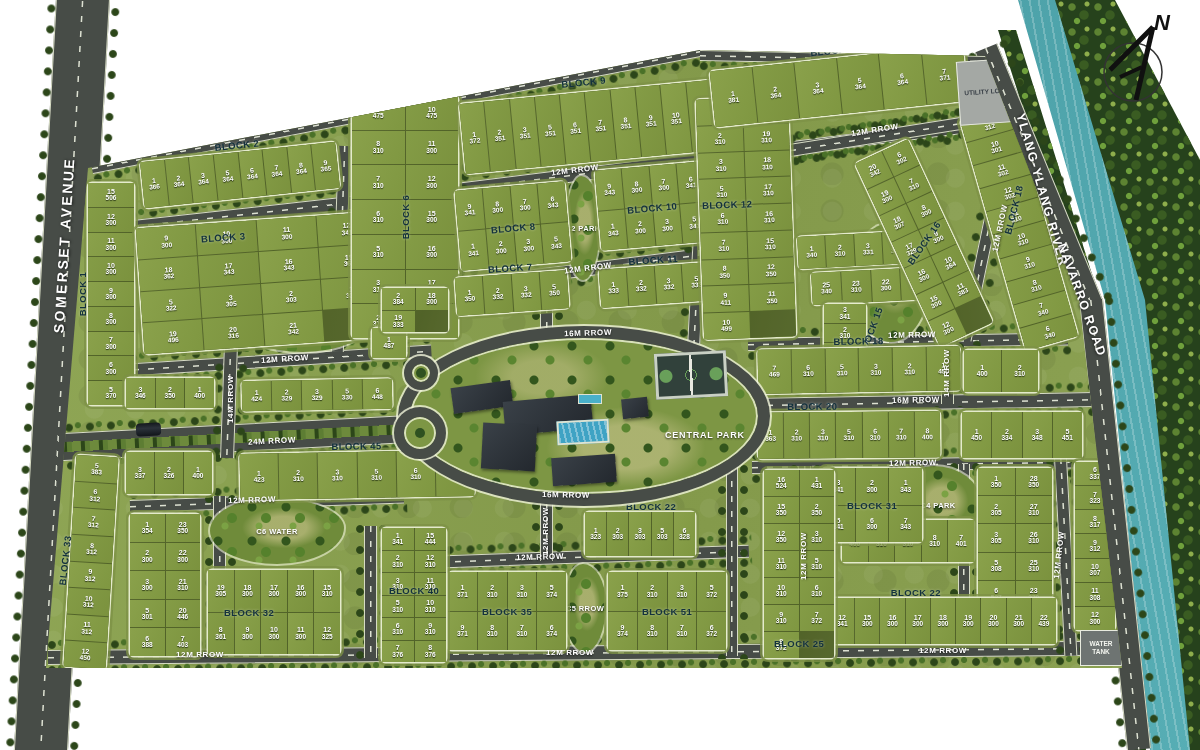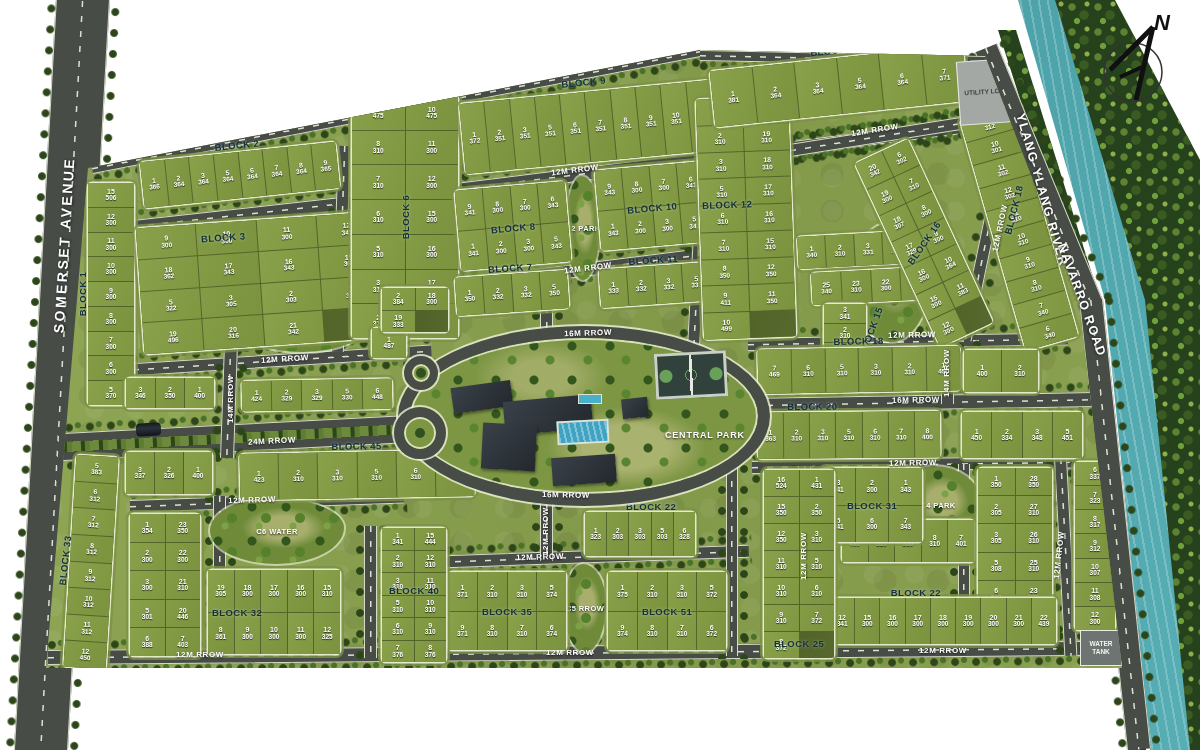--- a/index.html
+++ b/index.html
@@ -1429,21 +1429,21 @@
           </div>
           <div class="lot">
             <div class="ln">11</div>
             <div class="la">300</div>
           </div>
           <div class="lot">
             <div class="ln">12</div>
             <div class="la">325</div>
           </div>
         </div>
-        <div class="blabel" style="left: 22%; top: 50%; transform: translate(-50%, -50%);">BLOCK 32</div>
+        <div class="blabel" style="left: 22%; top: 50%; transform: translate(-50%, -50%); padding-left: 24px;">BLOCK 32</div>
       </div>
       <div class="block" style="left: 70px; top: 456px; width: 42px; height: 212px; transform: rotate(3.5deg);">
         <div class="lots" style="grid-template-columns: repeat(1, 1fr);">
           <div class="lot">
             <div class="ln">5</div>
             <div class="la">383</div>
           </div>
           <div class="lot">
             <div class="ln">6</div>
             <div class="la">312</div>

